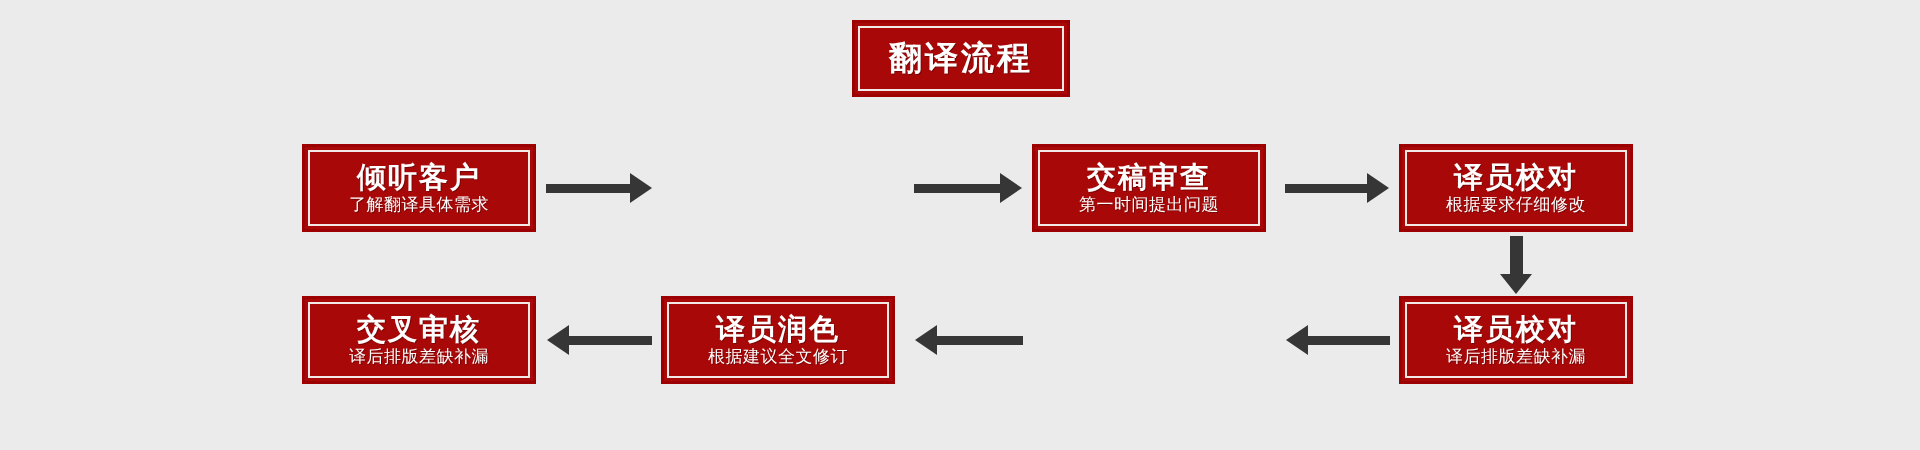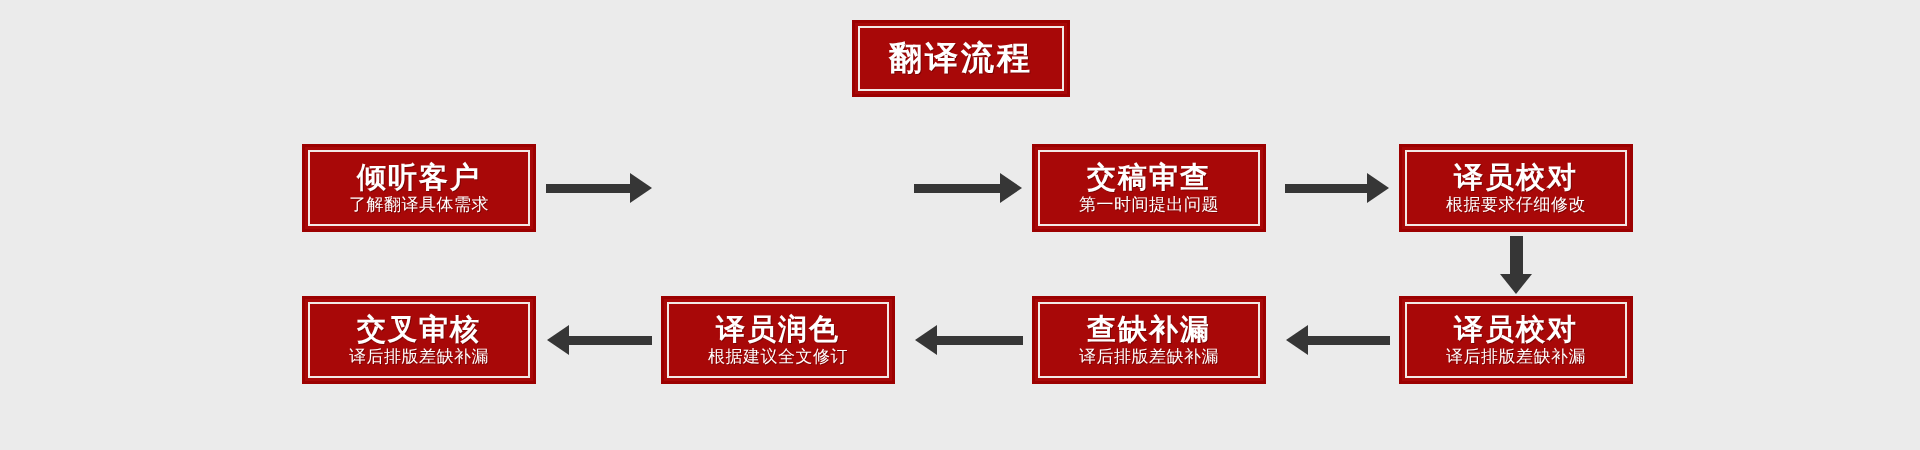--- a/index.html
+++ b/index.html
@@ -222,26 +222,20 @@
       <div class="title">译员润色</div>
       <div class="sub">根据建议全文修订</div>
     </div>
   </div>
 
   <div class="arrow-h left a-r2-2">
     <div class="head"></div>
     <div class="shaft"></div>
   </div>
 
-  <div class="node step r2 c3">
-    <div class="inner">
-      <div class="title">查缺补漏</div>
-      <div class="sub">译后排版差缺补漏</div>
-    </div>
-  </div>
 
   <div class="arrow-h left a-r2-1">
     <div class="head"></div>
     <div class="shaft"></div>
   </div>
 
   <div class="node step r2 c4">
     <div class="inner">
       <div class="title">译员校对</div>
       <div class="sub">译后排版差缺补漏</div>

